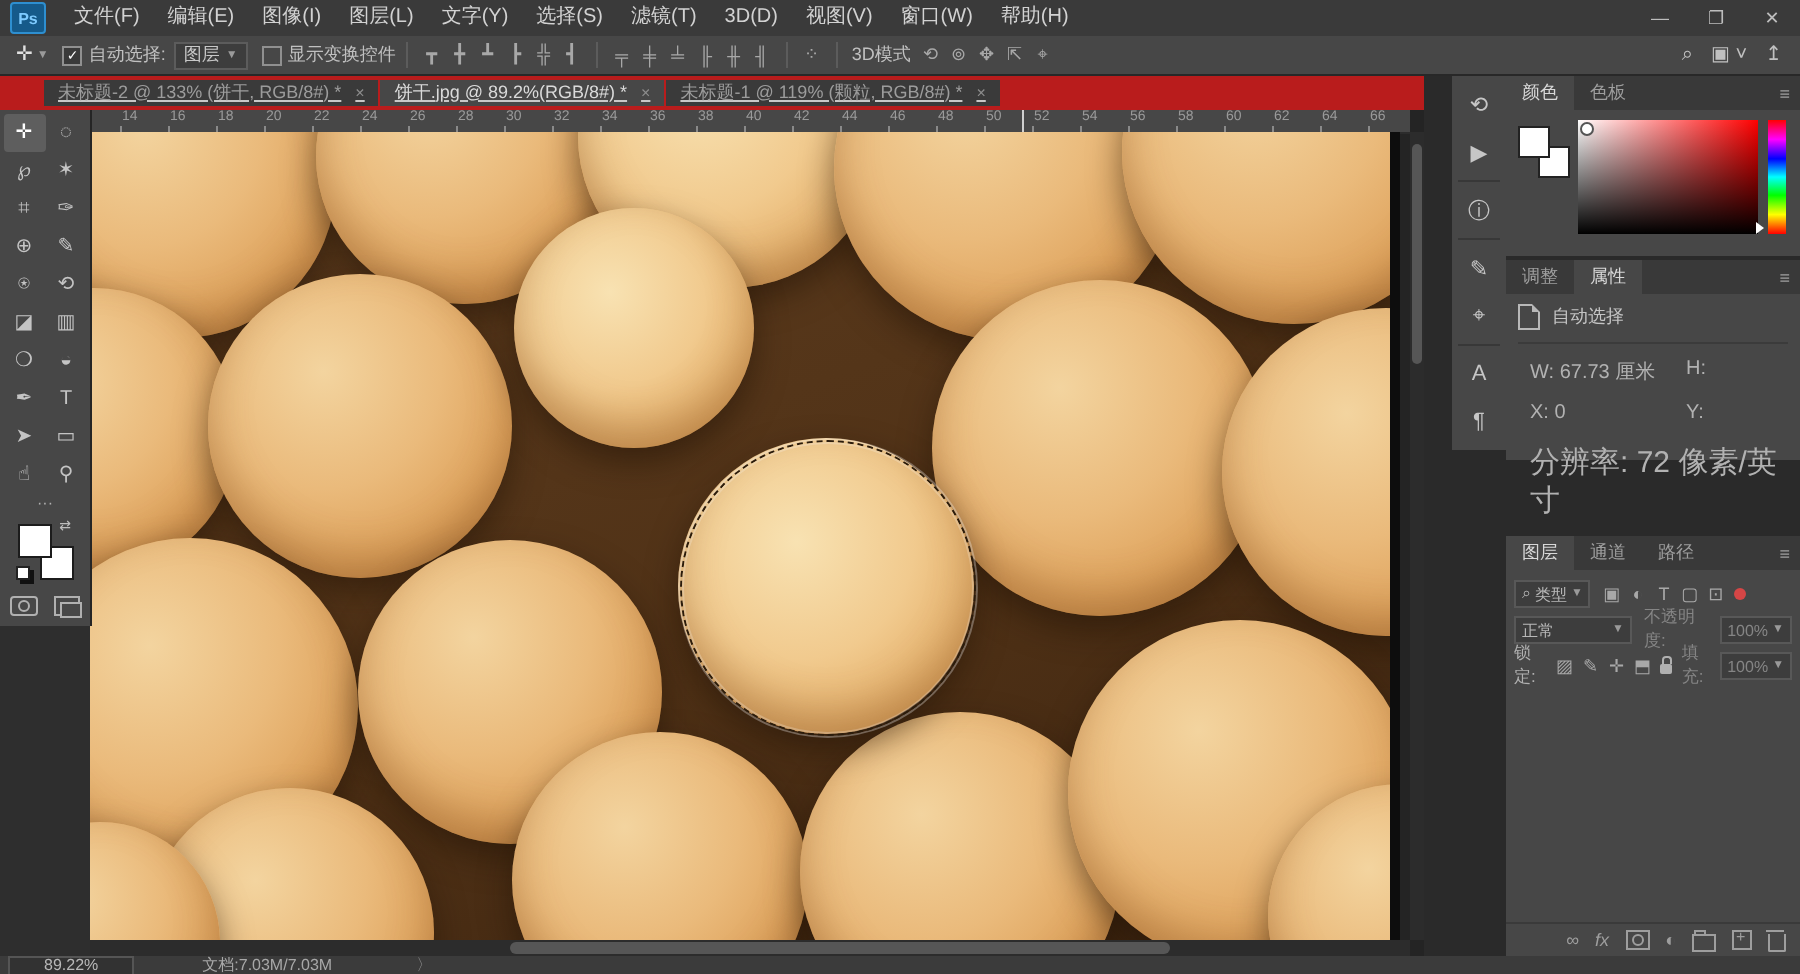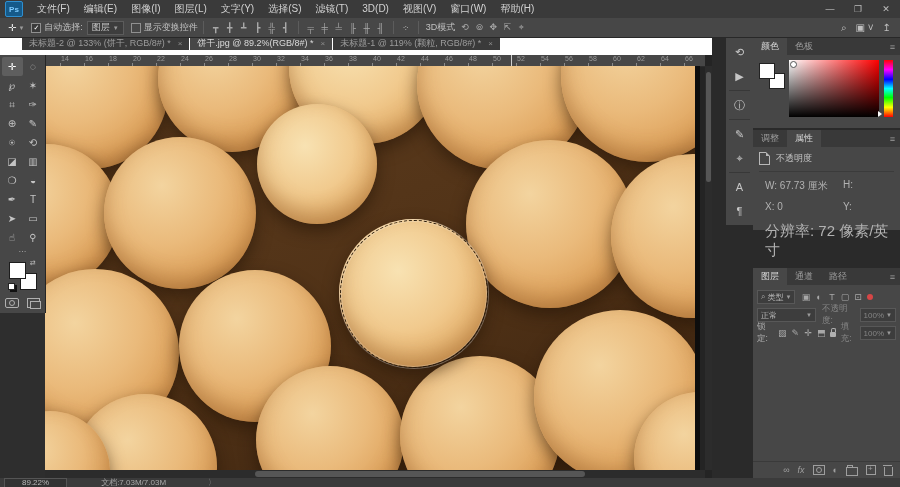--- a/index.html
+++ b/index.html
@@ -22,22 +22,22 @@
   .opt-toolchip{display:flex;align-items:center;gap:2px;margin-left:8px;color:#e0e0e0;font-size:10px;}
   .caret{font-size:6px;color:#9a9a9a;}
   .checkbox{width:8px;height:8px;border:1px solid #909090;margin:0 3px 0 7px;flex:none;
             display:flex;align-items:center;justify-content:center;font-size:7px;color:#fff;background:#3a3a3a;}
   .opt-label{color:#c0c0c0;}
   .chip{display:flex;align-items:center;gap:3px;background:#3d3d3d;border:1px solid #5c5c5c;
         height:12px;padding:0 4px;margin-left:4px;color:#c8c8c8;}
   .optico{width:14px;text-align:center;color:#a8a8a8;font-size:9px;flex:none;}
   .opt-right{margin-left:auto;display:flex;align-items:center;gap:9px;margin-right:9px;color:#c0c0c0;font-size:10px;}
   
-  .tabstrip{position:absolute;top:37px;left:0;width:712px;height:18px;background:#ffffff;
-            display:flex;align-items:flex-start;z-index:28;padding-left:22px;box-sizing:border-box;}
+  .tabstrip{position:absolute;top:37px;left:0;width:712px;height:18px;background:#b91c1c;
+            display:flex;align-items:center;z-index:28;padding-left:22px;box-sizing:border-box;text-decoration:underline;}
   .tab{display:flex;align-items:center;padding:0 7px;font-size:9px;background:#3a3a3a;
        color:#9c9c9c;margin-right:1px;white-space:nowrap;}
   .tab.active{background:#474747;color:#dadada;}
   .tab-close{margin-left:7px;color:#8d8d8d;font-size:8px;}
   
   .toolbar{position:absolute;top:55px;left:0;width:45px;height:258px;background:#474747;
            border-right:1px solid #252525;z-index:20;}
   .tools{display:grid;grid-template-columns:21px 21px;justify-content:center;padding-top:2px;}
   .tool{height:19px;display:flex;align-items:center;justify-content:center;color:#c4c4c4;font-size:10px;}
   .tool.selected{background:#5e5e5e;border-radius:2px;color:#fff;}
@@ -396,21 +396,21 @@
     </div>
 
     <div class="panel" style="top:93px;height:100px;">
       <div class="phead" id="prop-tabs">
           <span class="ptab">调整</span>
           <span class="ptab active">属性</span>
           <span class="pmenu">≡</span>
         </div>
       <div class="doc-row">
         <span class="doc-icon"></span>
-        <span>不透明度</span>
+        <span>自动选择</span>
       </div>
       <div class="prop-grid">
         <span><span>W:</span> <span>67.73 厘米</span></span>
         <span><span>H:</span> <span></span></span>
         <span><span>X:</span> <span>0</span></span>
         <span><span>Y:</span> <span></span></span>
       </div>
       <div class="prop-res">
         <span>分辨率:</span> <span>72 像素/英寸</span>
       </div>

